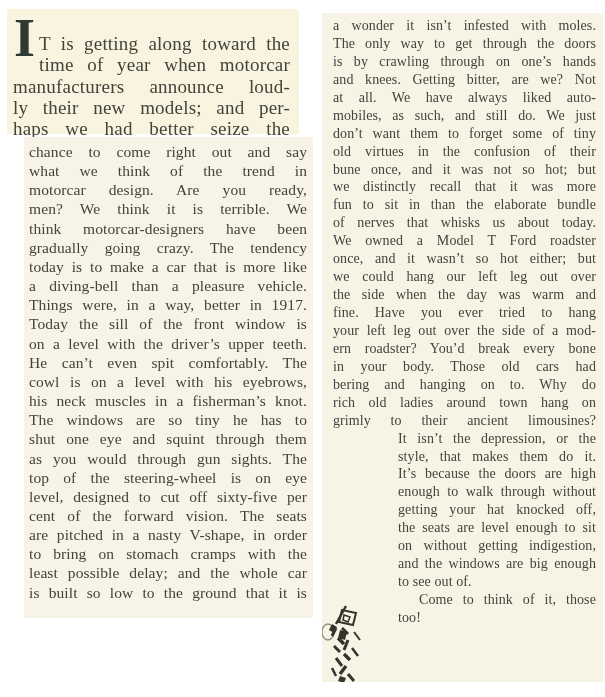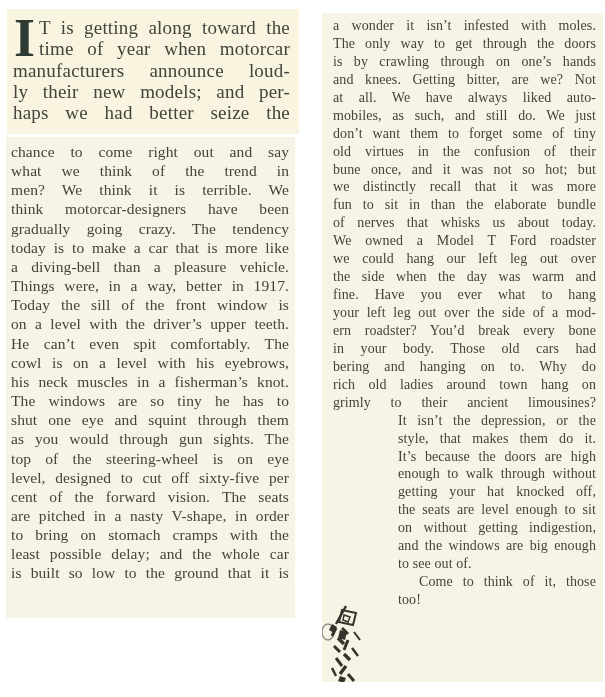--- a/index.html
+++ b/index.html
@@ -20,21 +20,21 @@
     font-family:"Liberation Serif","DejaVu Serif",serif;
     color:var(--ink);
     overflow:hidden;
   }
   .block{position:absolute;box-sizing:border-box;}
   .intro-block{
     left:7px;top:9px;width:292px;height:125px;
     background:var(--paper-intro);
   }
   .left-body-block{
-    left:6px;top:137px;width:289px;height:481px;
+    left:24px;top:137px;width:289px;height:481px;
     background:var(--paper-left);
   }
   .right-block{
     left:322px;top:13px;width:281px;height:669px;
     background:var(--paper-right);
   }
   .line{
     text-align:justify;
     text-align-last:justify;
     text-justify:inter-word;
@@ -42,21 +42,21 @@
   }
   .dropcap{
     float:left;
     width:20px;height:41px;
     margin:9px 5px 0 7px;
     font-size:54px;line-height:40px;
     font-weight:bold;
     color:var(--drop-cap-ink);
   }
   .intro-lines{
-    padding:8px 9px 0 6px;
+    padding:24px 9px 0 6px;
     font-size:19px;line-height:21.3px;
     letter-spacing:.2px;
   }
   .body-lines{
     padding:5px 6px 0 5px;
     font-size:15.5px;line-height:19.15px;
     letter-spacing:.1px;
   }
   .right-inner{
     padding:4px 7px 0 11px;
@@ -89,20 +89,21 @@
         <div class="line">manufacturers announce loud-</div>
         <div class="line">ly their new models; and per-</div>
         <div class="line">haps we had better seize the</div>
       </div>
   </section>
 
   <section class="block left-body-block">
     <div class="body-lines">
         <div class="line">chance to come right out and say</div>
         <div class="line">what we think of the trend in</div>
+        <div class="line">motorcar design.  Are you ready,</div>
         <div class="line">men?  We think it is terrible.  We</div>
         <div class="line">think motorcar-designers have been</div>
         <div class="line">gradually going crazy.  The tendency</div>
         <div class="line">today is to make a car that is more like</div>
         <div class="line">a diving-bell than a pleasure vehicle.</div>
         <div class="line">Things were, in a way, better in 1917.</div>
         <div class="line">Today the sill of the front window is</div>
         <div class="line">on a level with the driver’s upper teeth.</div>
         <div class="line">He can’t even spit comfortably.  The</div>
         <div class="line">cowl is on a level with his eyebrows,</div>
@@ -129,23 +130,24 @@
           <div class="line">and knees. Getting bitter, are we? Not</div>
           <div class="line">at all.  We have always liked auto-</div>
           <div class="line">mobiles, as such, and still do.  We just</div>
           <div class="line">don’t want them to forget some of tiny</div>
           <div class="line">old virtues in the confusion of their</div>
           <div class="line">bune once, and it was not so hot; but</div>
           <div class="line">we distinctly recall that it was more</div>
           <div class="line">fun to sit in than the elaborate bundle</div>
           <div class="line">of nerves that whisks us about today.</div>
           <div class="line">We owned a Model T Ford roadster</div>
+          <div class="line">once, and it wasn’t so hot either; but</div>
           <div class="line">we could hang our left leg out over</div>
           <div class="line">the side when the day was warm and</div>
-          <div class="line">fine.  Have you ever what to hang</div>
+          <div class="line">fine.  Have you ever tried to hang</div>
           <div class="line">your left leg out over the side of a mod-</div>
           <div class="line">ern roadster?  You’d break every bone</div>
           <div class="line">in your body.  Those old cars had</div>
           <div class="line">bering and hanging on to.  Why do</div>
           <div class="line">rich old ladies around town hang on</div>
           <div class="line">grimly to their ancient limousines?</div>
         </div>
       <div class="indent-group end-left">
           <div class="line">It isn’t the depression, or the</div>
           <div class="line">style, that makes them do it.</div>

